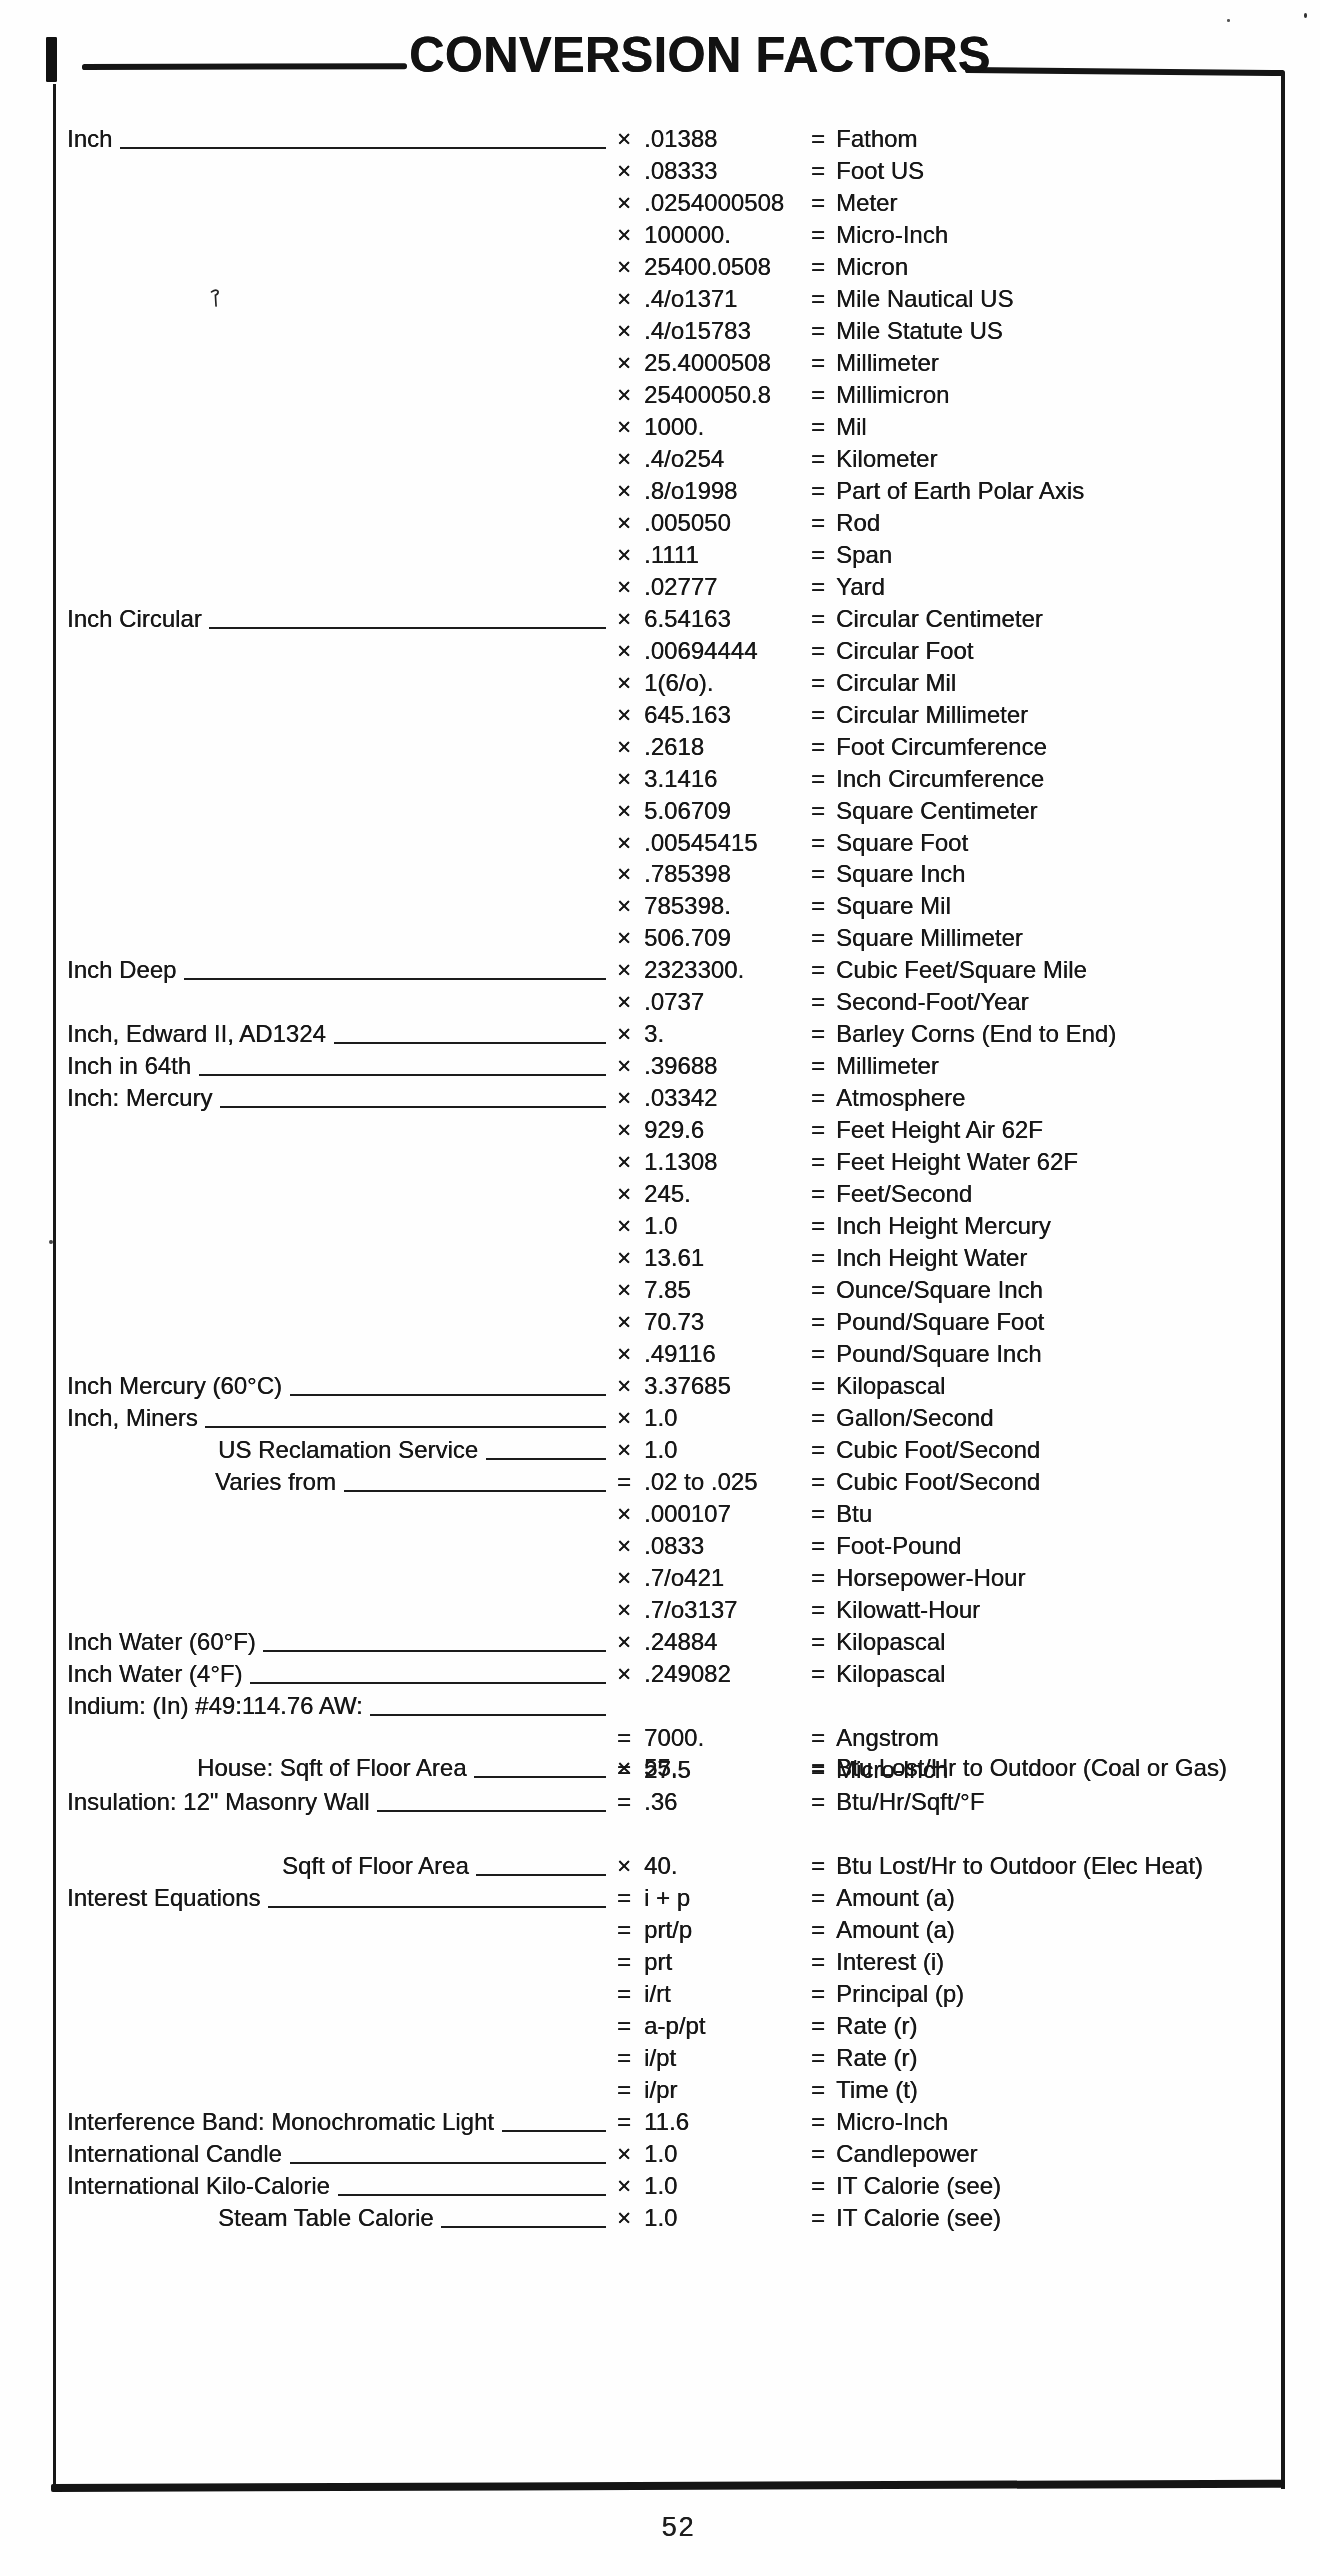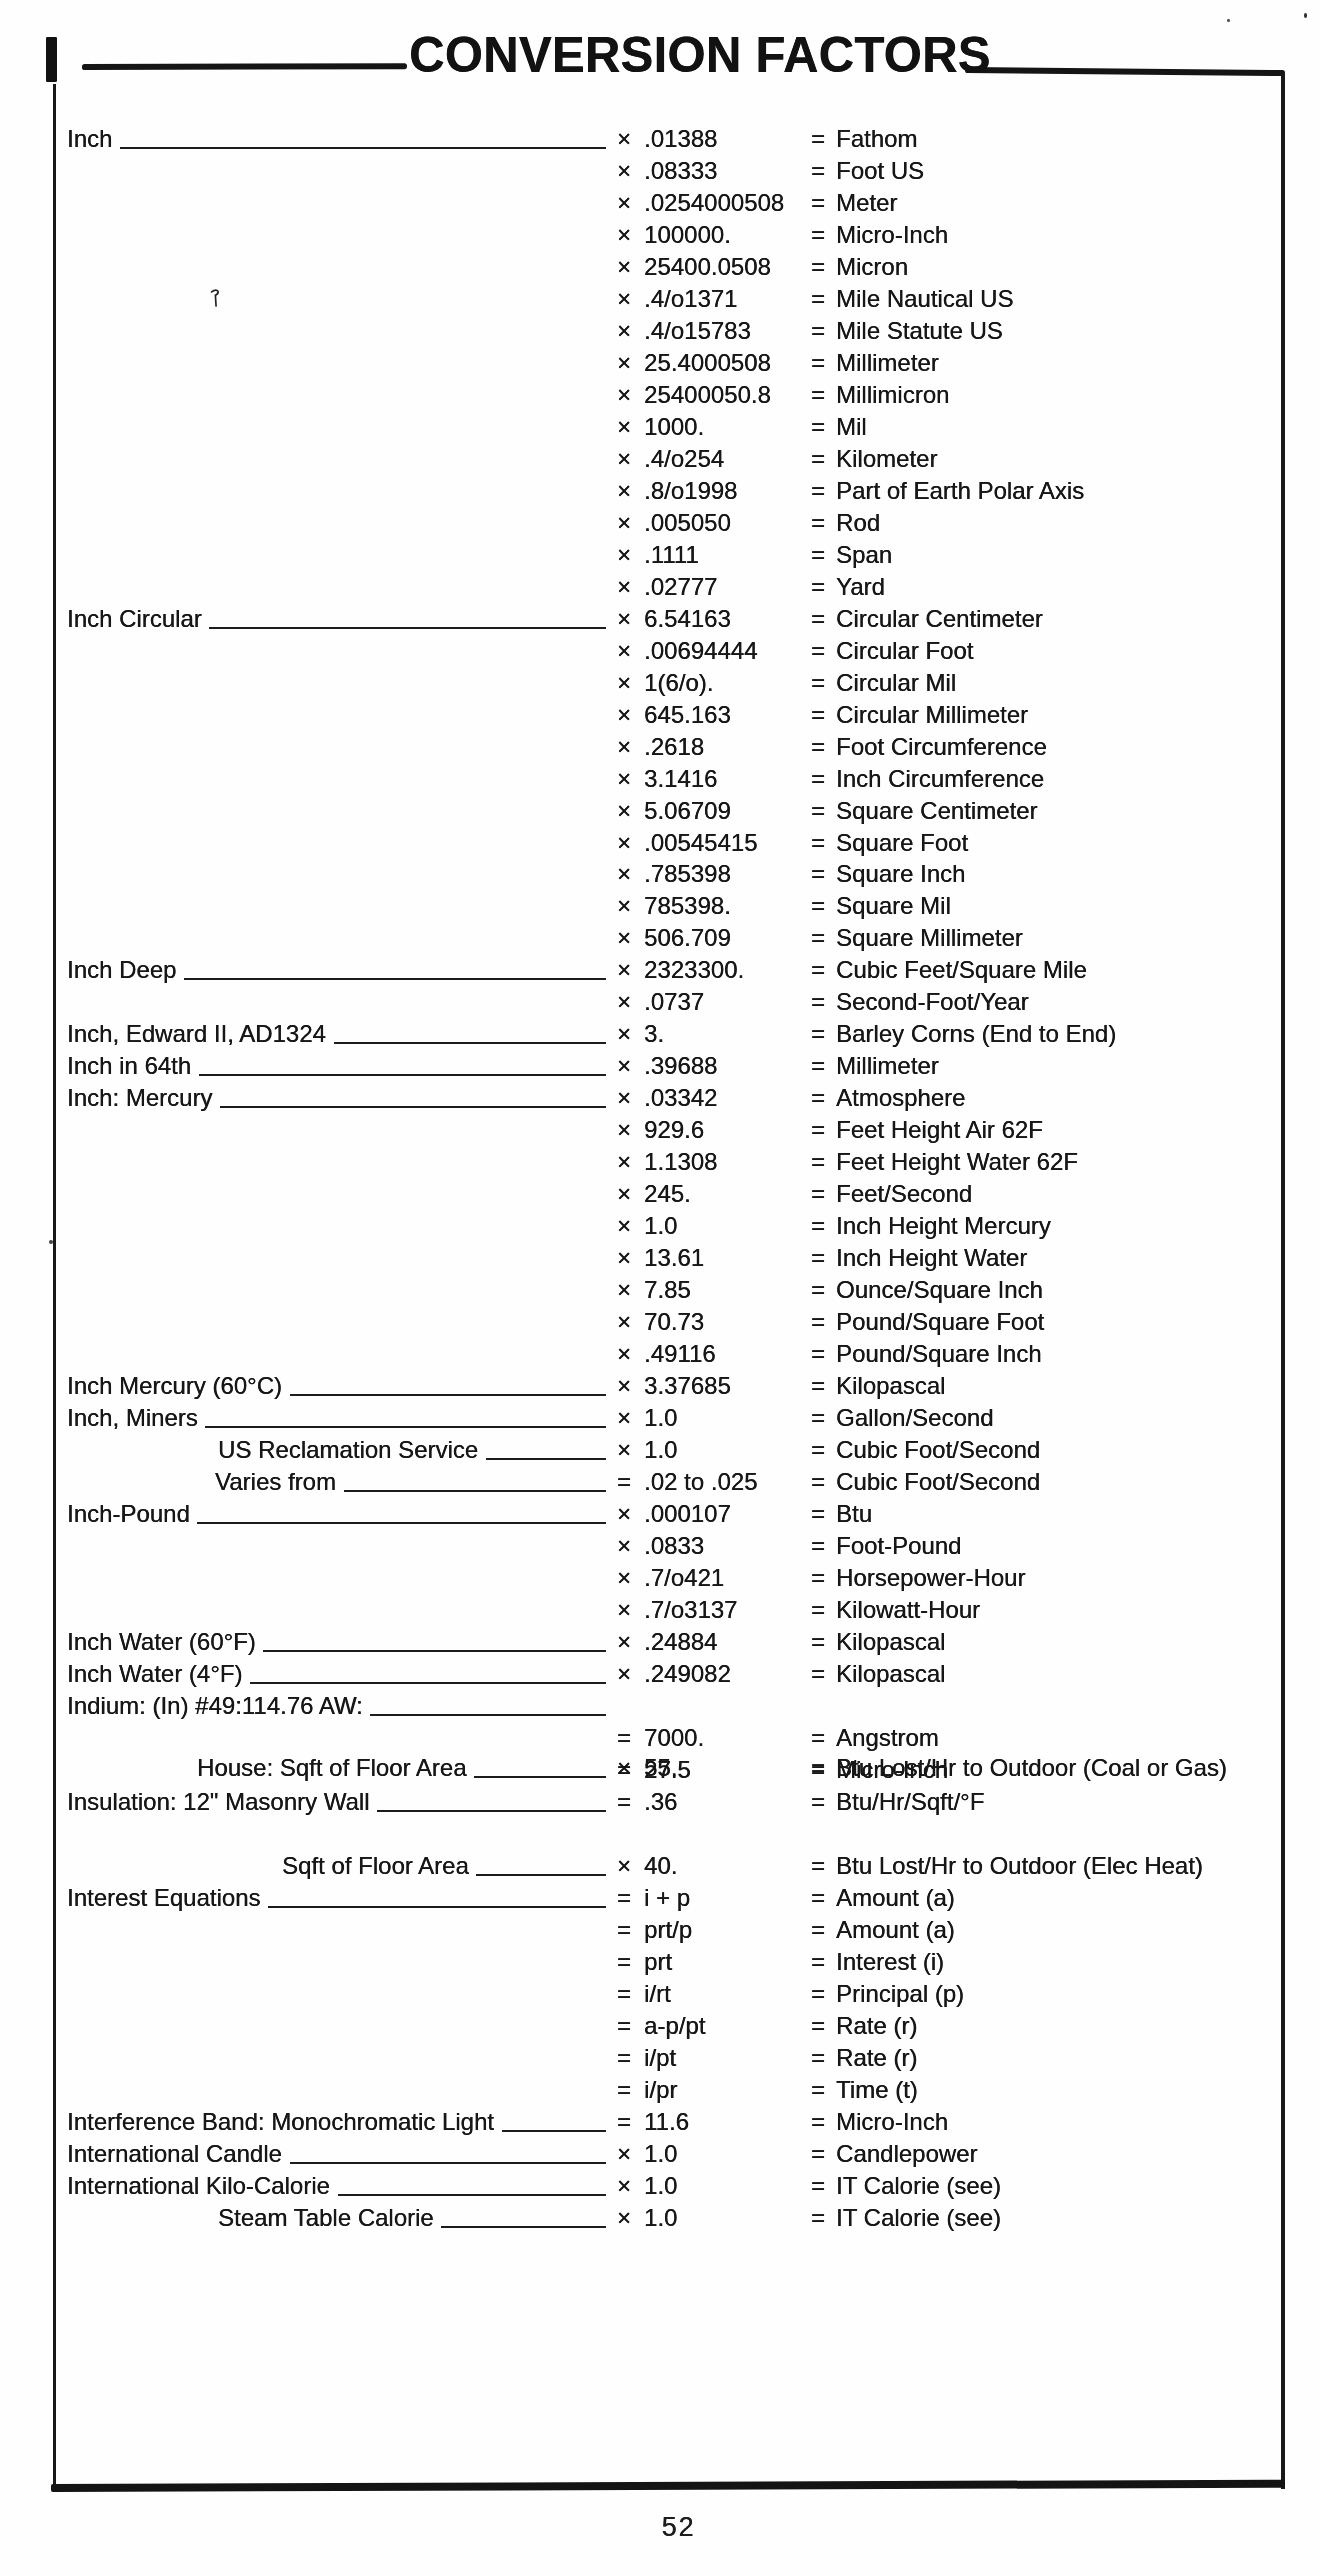--- a/index.html
+++ b/index.html
@@ -352,24 +352,20 @@
         <div class="labelwrap" style="left: 215px; width: 393px;">
           <span class="lbl">Varies from</span>
           <div class="leader"></div>
         </div>
         <span class="op" style="left: 617px;">=</span>
         <span class="val" style="left: 644px;">.02 to .025</span>
         <span class="eq" style="left: 811px;">=</span>
         <span class="res" style="left: 836px;">Cubic Foot/Second</span>
       </div>
       <div class="row" style="top: 1498px;">
-        <div class="labelwrap" style="left: 67px; width: 541px;">
-          <span class="lbl">Inch-Pound</span>
-          <div class="leader"></div>
-        </div>
         <span class="op" style="left: 617px;">×</span>
         <span class="val" style="left: 644px;">.000107</span>
         <span class="eq" style="left: 811px;">=</span>
         <span class="res" style="left: 836px;">Btu</span>
       </div>
       <div class="row" style="top: 1530px;">
         <span class="op" style="left: 617px;">×</span>
         <span class="val" style="left: 644px;">.0833</span>
         <span class="eq" style="left: 811px;">=</span>
         <span class="res" style="left: 836px;">Foot-Pound</span>

